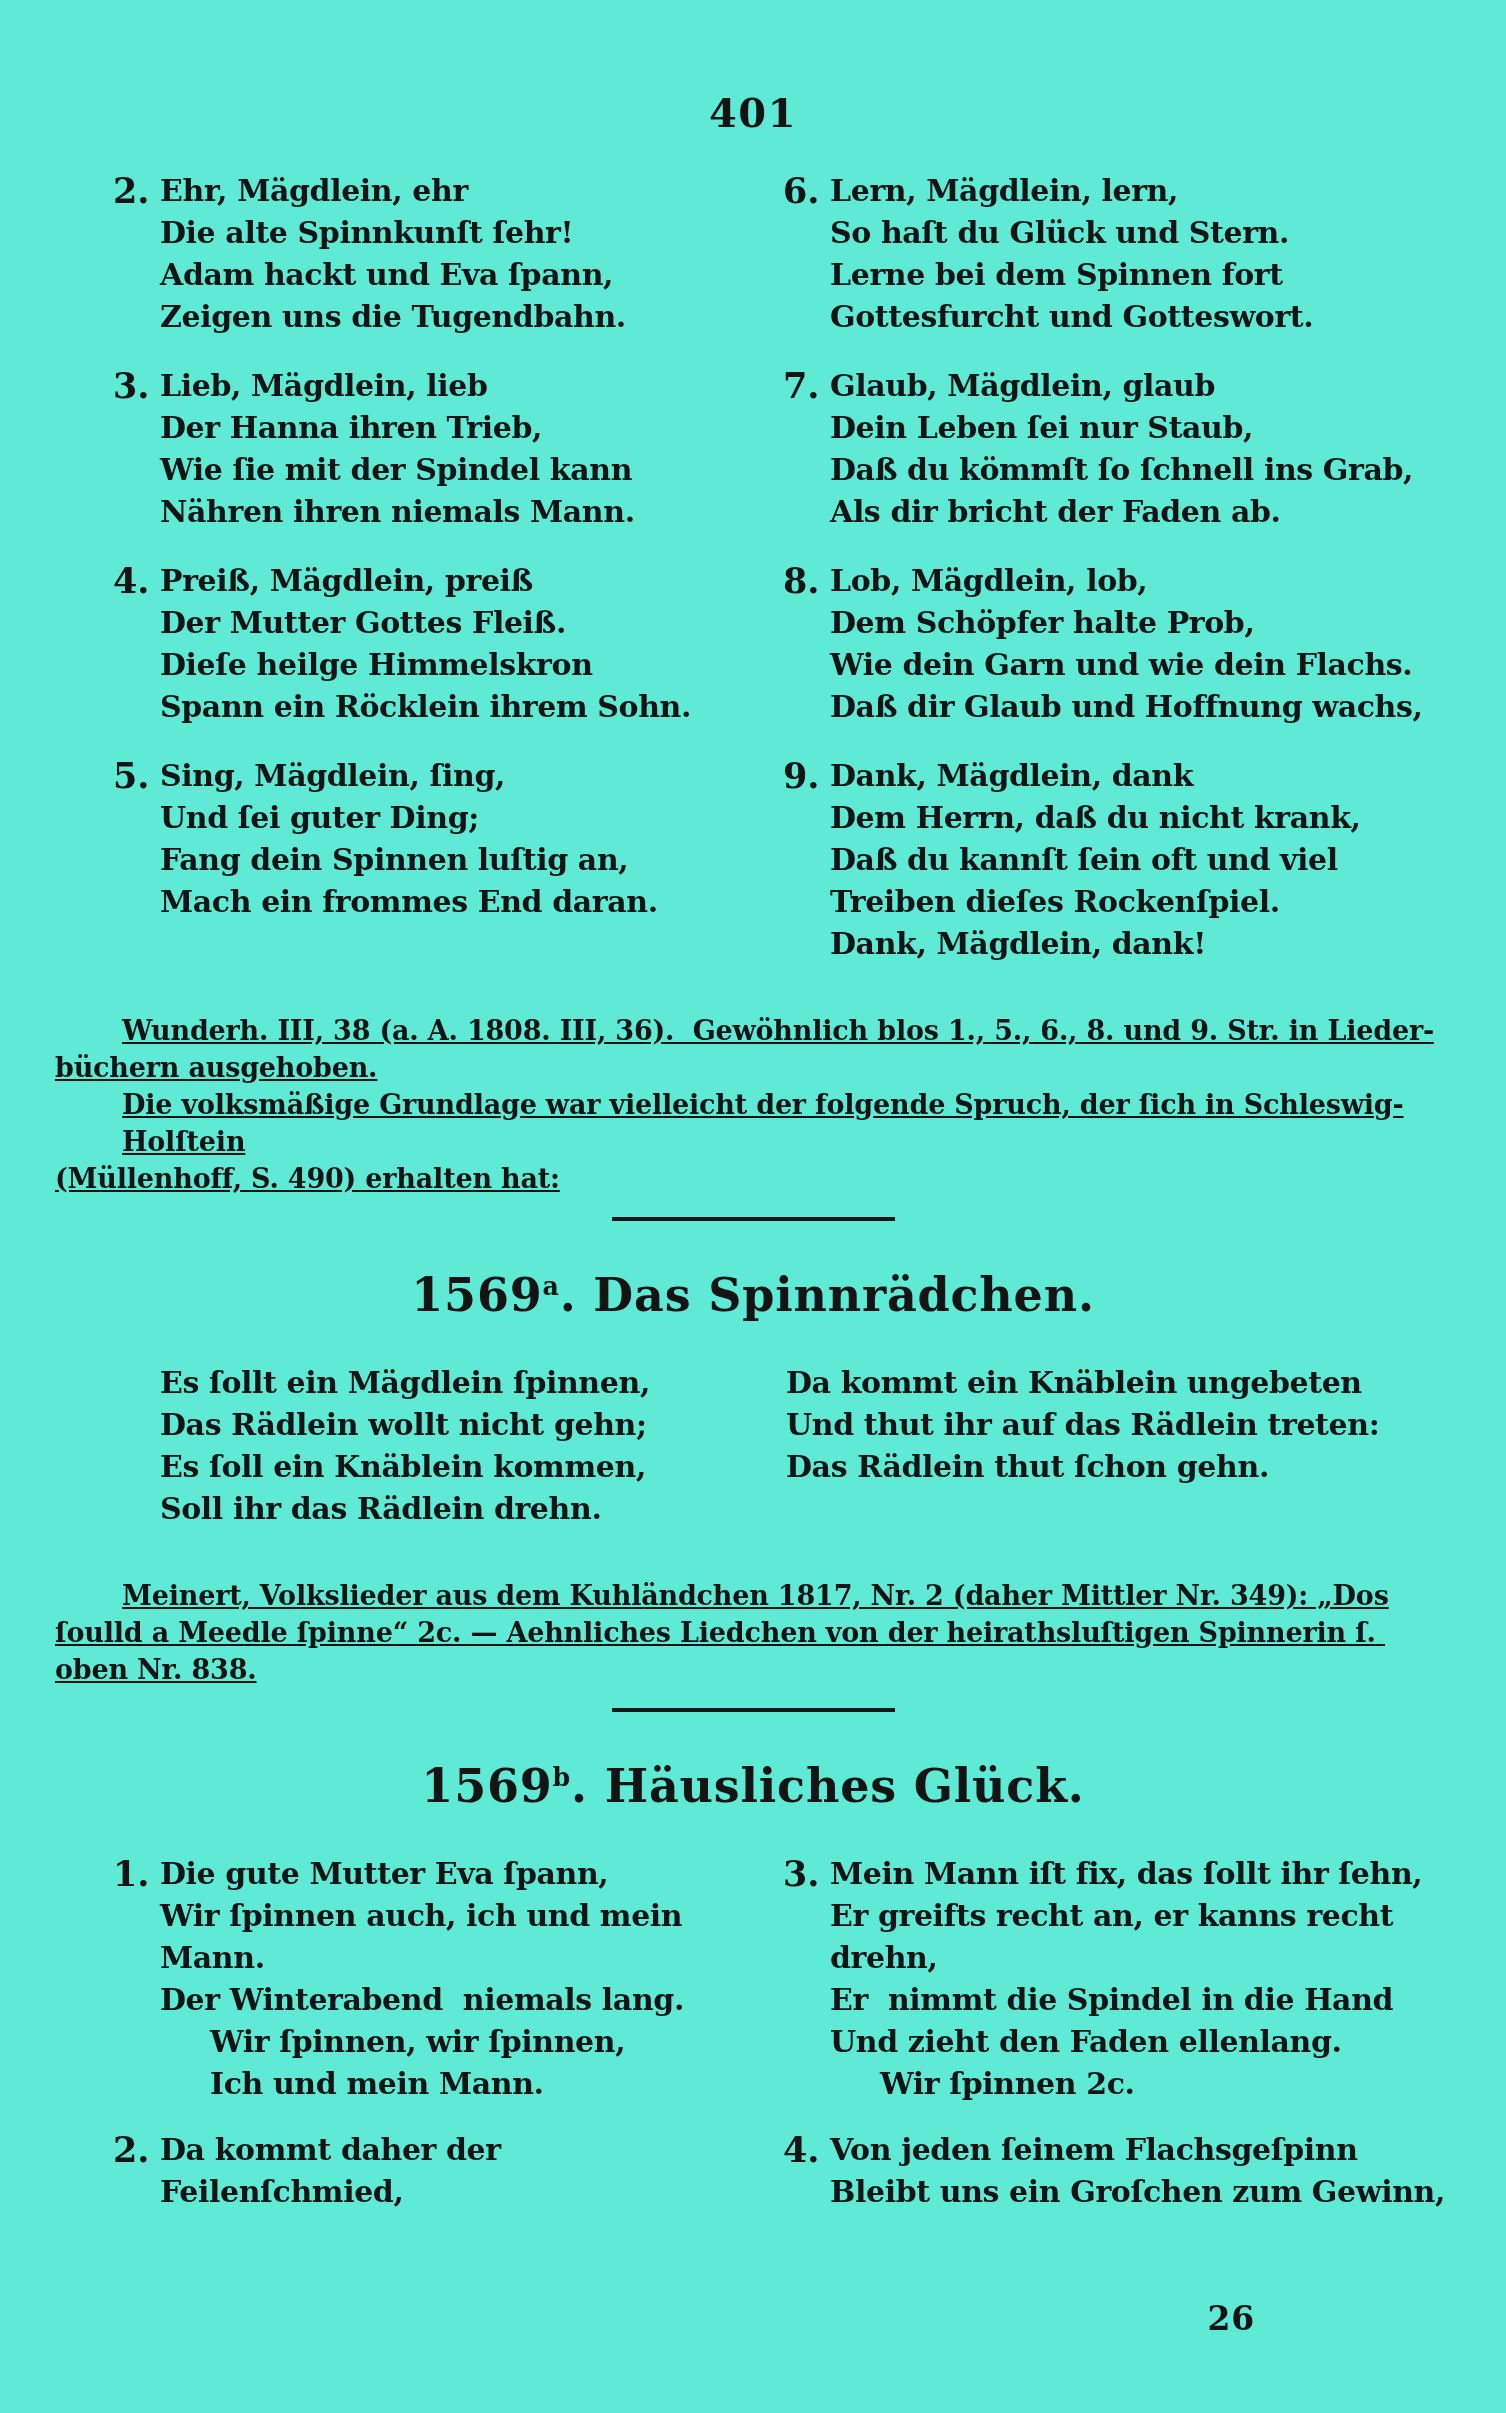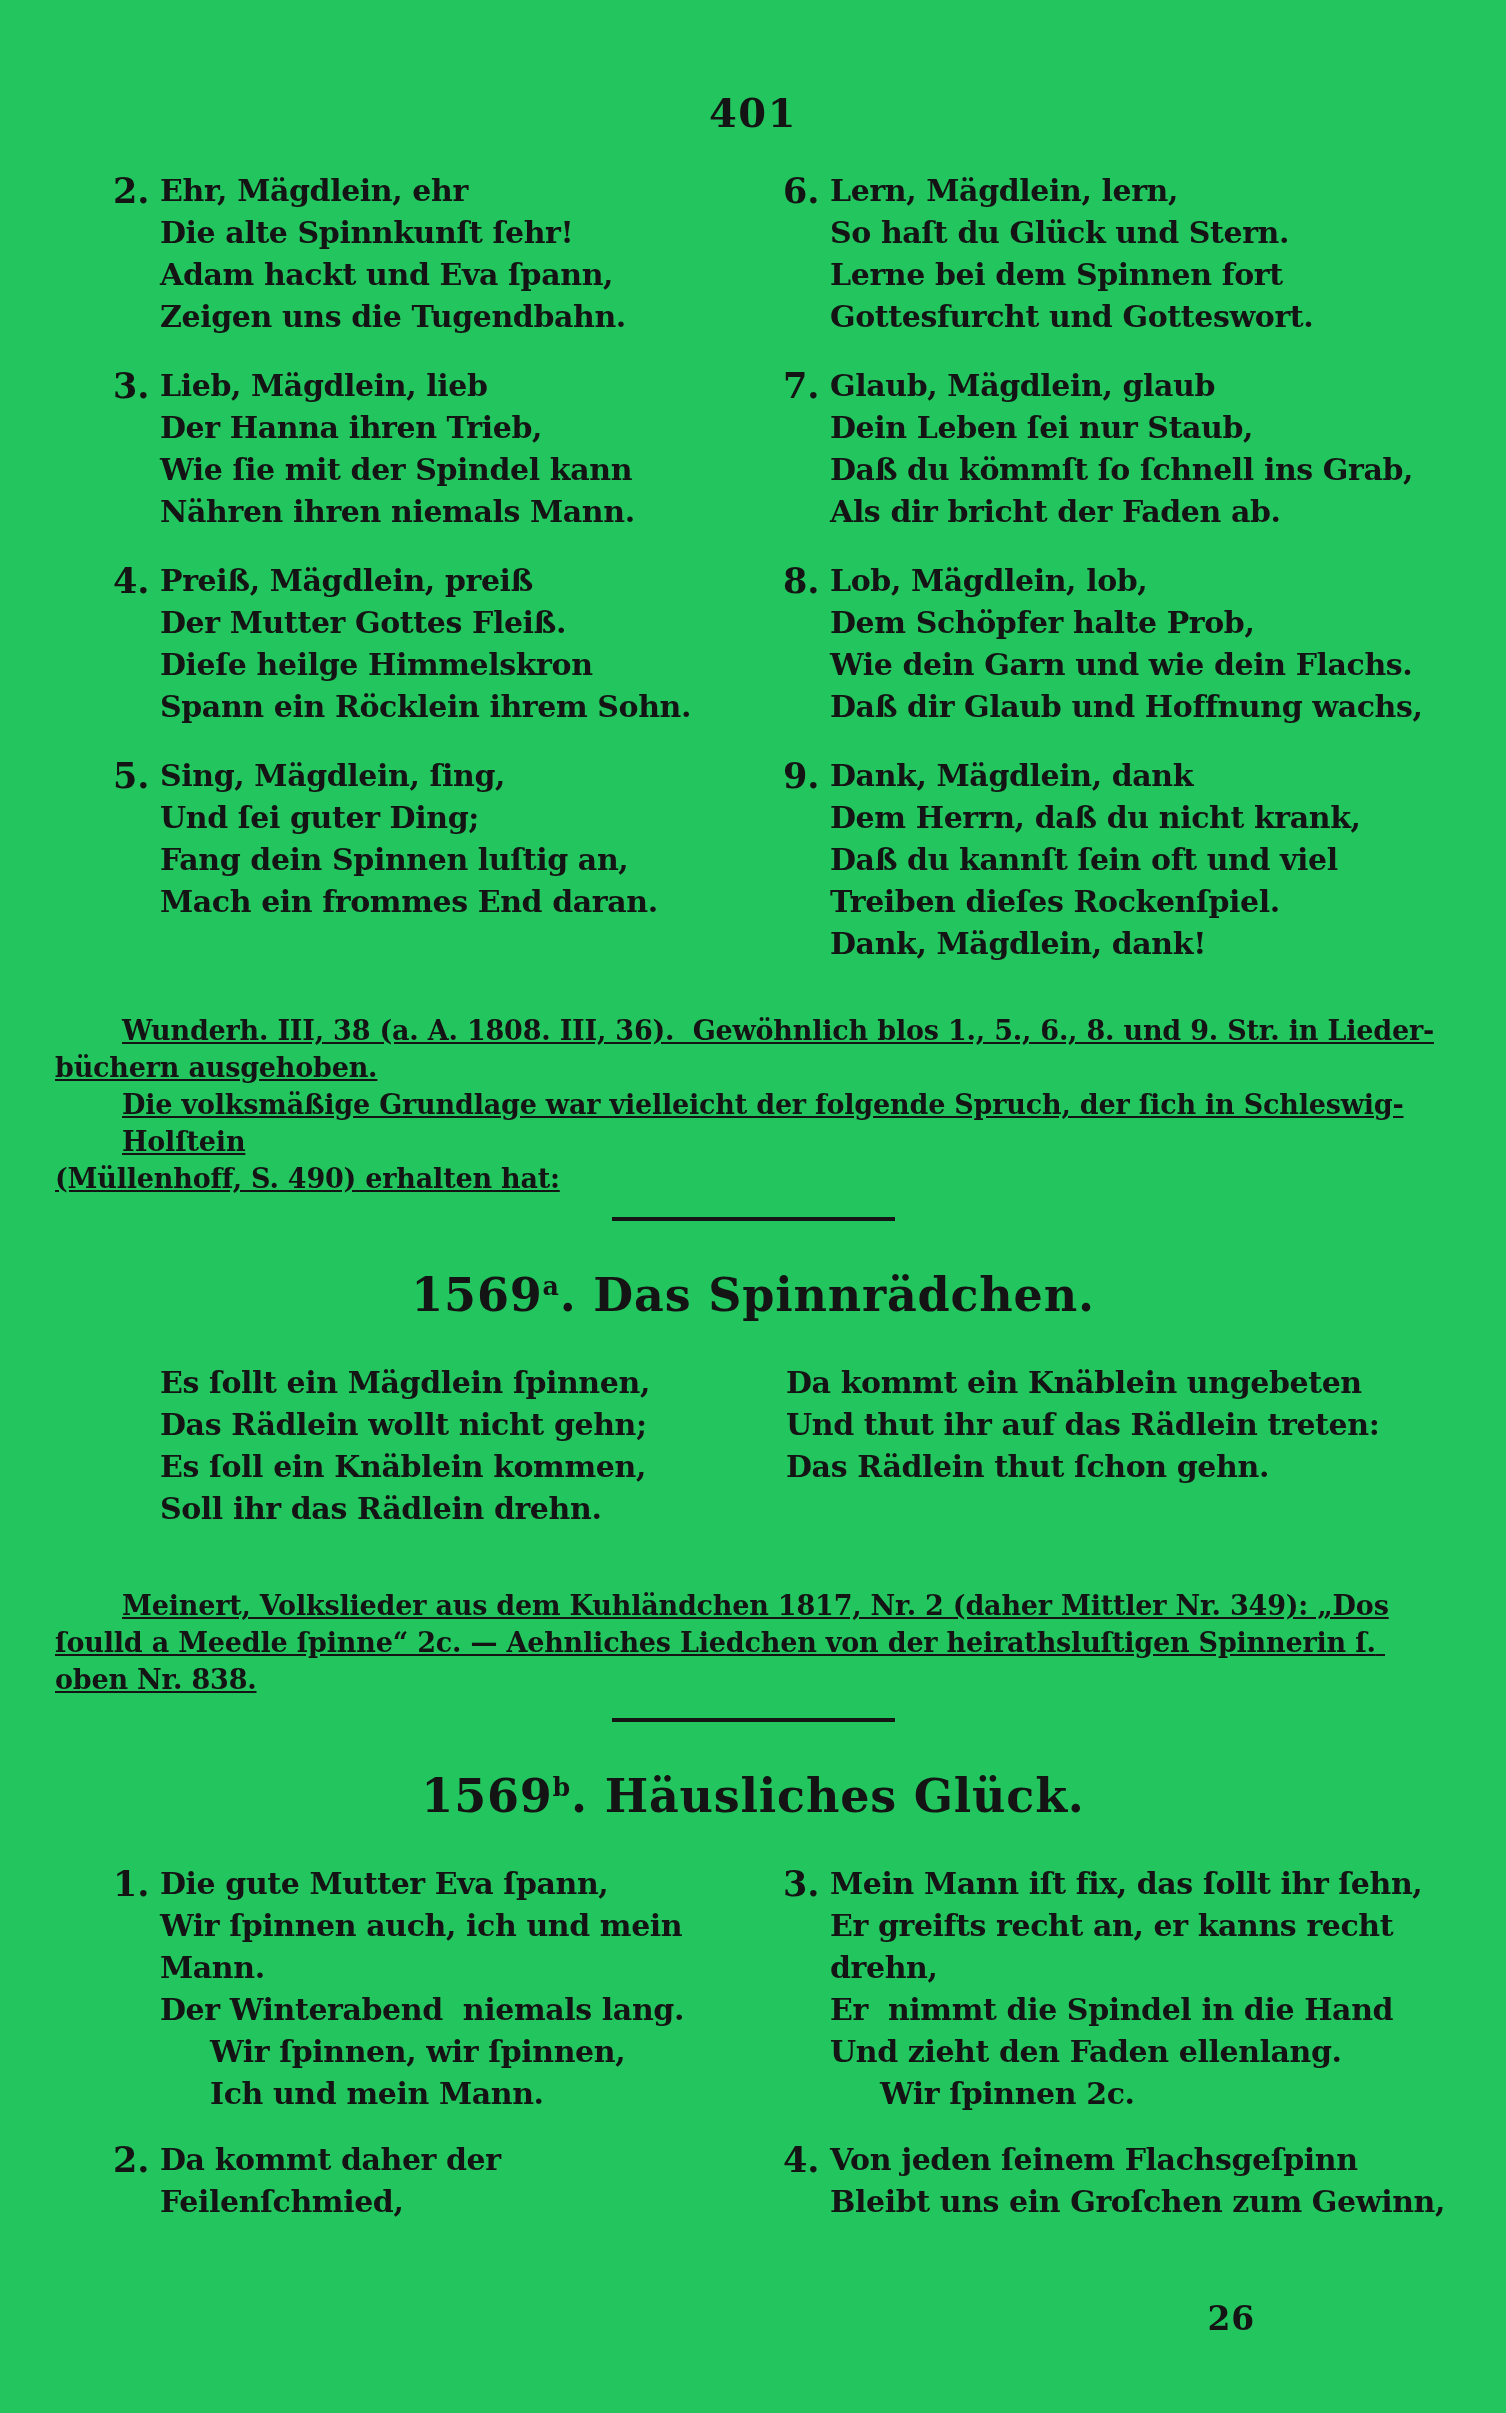--- a/index.html
+++ b/index.html
@@ -1,36 +1,36 @@
 <!DOCTYPE html>
 <html style="font-size:12px"><head>
 <meta charset="utf-8">
 <style>
   html,body { margin:0; padding:0; background:#ffffff; }
   .page {
     position:relative; width:1506px; height:2413px; overflow:hidden;
-    background:#22c55e; color:#141414; box-sizing:border-box;
+    background:#5eead4; color:#141414; box-sizing:border-box;
     font-family:"DejaVu Serif", serif; font-weight:bold;
   }
   .pagenum-top {
     padding-top:88px; text-align:center;
     font-size:40px; line-height:50px; letter-spacing:1.5px;
   }
   .two-col { display:flex; }
   .col { width:50%; box-sizing:border-box; }
   .sec1 { margin-top:32px; }
   .sec1 .col-left  { padding-left:113px; }
   .sec1 .col-right { padding-left:30px; }
   .verse { position:relative; padding-left:47px; margin-bottom:27px; }
   .vnum { position:absolute; left:0; top:0; font-size:35px; line-height:42px; }
   .vline { font-size:30px; line-height:42px; letter-spacing:-0.4px; white-space:pre-wrap; }
   .refrain { padding-left:50px; }
   .footnote { padding:0 55px; box-sizing:border-box;text-decoration:underline; }
   .fn1 { margin-top:20px; }
-  .fn2 { margin-top:30px; }
+  .fn2 { margin-top:20px; }
   .fn-line { font-size:27px; line-height:37px; letter-spacing:-0.2px; white-space:pre-wrap; }
   .fn-line.indent { padding-left:67px; }
   .rule { width:283px; height:3.8px; background:#161616; margin:20px auto 7.6px auto; }
   .heading { margin:37px 0 0 0; text-align:center; font-size:46px; line-height:57px; letter-spacing:0.8px; font-weight:bold; }
   .h-sup { font-size:55%; vertical-align:super; }
   .sec2 { margin-top:38px; }
   .sec2 .col-left  { padding-left:160px; }
   .sec2 .col-right { padding-left:33px; }
   .sec3 { margin-top:38px; }
   .sec3 .col-left  { padding-left:113px; }

